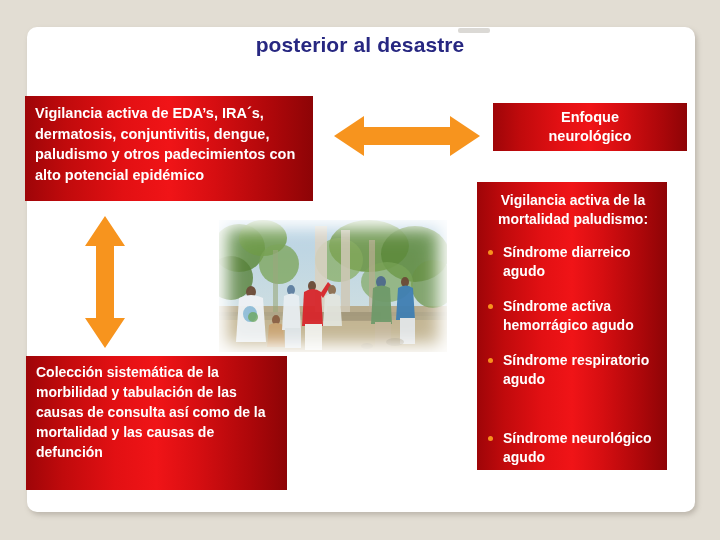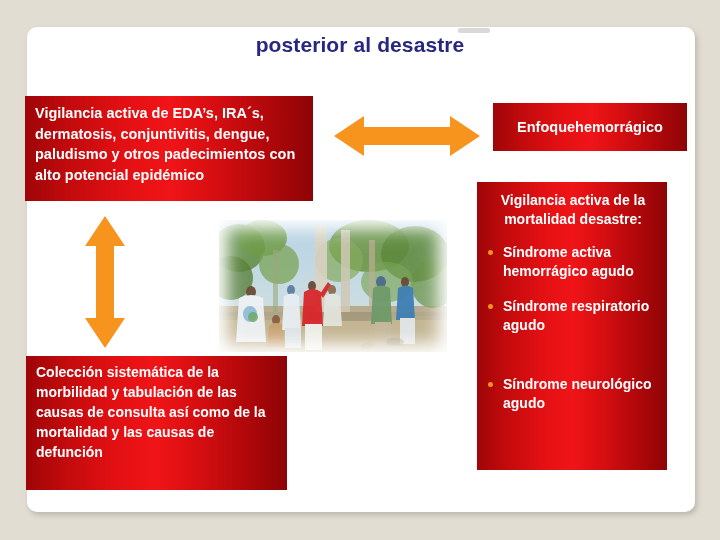--- a/index.html
+++ b/index.html
@@ -65,21 +65,21 @@
   }
   #box-enfoque-sindromatico {
     left: 493px;
     top: 103px;
     width: 194px;
     height: 48px;
     font-size: 14.5px;
     line-height: 19px;
     text-align: center;
     display: flex;
-    flex-direction: row;
+    flex-direction: column;
     align-items: center;
     justify-content: center;
   }
   #box-mortalidad {
     left: 477px;
     top: 182px;
     width: 190px;
     height: 288px;
     padding: 9px 6px 6px 8px;
     font-size: 14px;
@@ -179,29 +179,33 @@
   <div class="title-artifact"></div>
 
   <div class="slide-title">
     <div>posterior al desastre</div>
   </div>
 
   <div class="red-box" id="box-vigilancia-activa">Vigilancia activa de EDA’s, IRA´s, dermatosis, conjuntivitis, dengue, paludismo y otros padecimientos con alto potencial epidémico</div>
 
   <div class="red-box" id="box-enfoque-sindromatico">
     <div>Enfoque</div>
-    <div>hemorrágico</div>
+    <div>neurológico</div>
   </div>
 
   <div class="red-box" id="box-mortalidad">
     <div class="mortalidad-heading">
       <div>Vigilancia activa de la</div>
-      <div>mortalidad desastre:</div>
+      <div>mortalidad paludismo:</div>
     </div>
     <ul class="syndrome-list">
+      <li class="syndrome-item">
+        <span class="syndrome-bullet"></span>
+        <span>Síndrome diarreico agudo</span>
+      </li>
       <li class="syndrome-item">
         <span class="syndrome-bullet"></span>
         <span>Síndrome activa hemorrágico agudo</span>
       </li>
       <li class="syndrome-item">
         <span class="syndrome-bullet"></span>
         <span>Síndrome respiratorio agudo</span>
       </li>
       <li class="syndrome-item">
         <span class="syndrome-bullet"></span>

